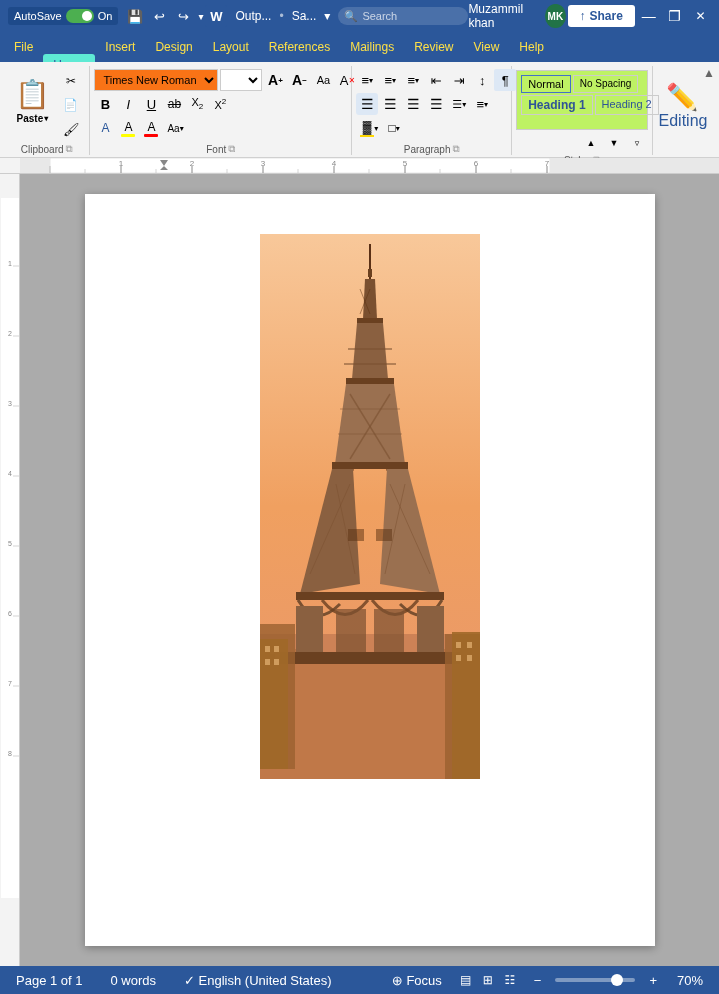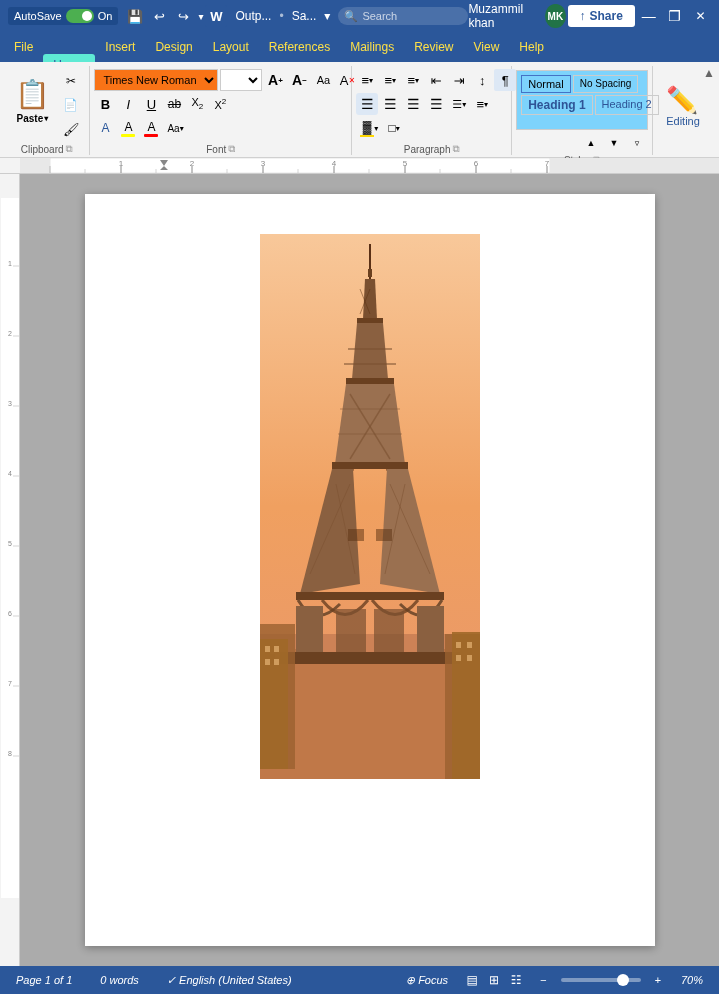--- a/index.html
+++ b/index.html
@@ -184,23 +184,22 @@
       align-items: center;
       justify-content: space-between;
       padding: 0 10px;
       color: white;
       font-size: 11px;
     }
     .status-left { display: flex; align-items: center; gap: 16px; }
     .status-right { display: flex; align-items: center; gap: 8px; }
     .status-btn {
       background: none; border: none; color: white;
-      font-size: 11px; cursor: pointer; padding: 2px 6px;
+      font-size: 13px; cursor: pointer; padding: 2px 6px;
       border-radius: 2px;
-      font-style: italic;
     }
     .zoom-slider {
       width: 80px; height: 4px; background: rgba(255,255,255,0.4);
       border-radius: 2px; position: relative; cursor: pointer;
     }
     .zoom-thumb {
       position: absolute; left: 70%; top: -4px;
       width: 12px; height: 12px; background: white; border-radius: 50%;
       cursor: pointer;
     }
@@ -494,21 +493,21 @@
       </div>
     </div>
     <div class="group-label-row">
       <span>Paragraph</span>
       <span class="divider-icon">⧉</span>
     </div>
   </div>
 
   <div class="ribbon-group" style="min-width:120px;">
     <div style="flex:1; display:flex; flex-direction:column; justify-content:space-between; padding-top:4px;">
-      <div style="display:flex; flex-direction:column; gap:2px; border:1px solid #ccc; padding:4px; background:#7dd3fc; min-height:60px;">
+      <div style="display:flex; flex-direction:column; gap:2px; border:1px solid #ccc; padding:4px; background:#bef264; min-height:60px;">
         <div style="display:flex; gap:2px; flex-wrap:wrap;">
           <div class="style-preview" style="font-size:11px; border:1px solid #4472c4;">Normal</div>
           <div class="style-preview" style="font-size:10px;">No Spacing</div>
         </div>
         <div style="display:flex; gap:2px;">
           <div class="style-preview" style="font-size:12px; color:#2f5496; font-weight:bold;">Heading 1</div>
           <div class="style-preview" style="font-size:11px; color:#2f5496;">Heading 2</div>
         </div>
       </div>
       <div style="display:flex; gap:1px; justify-content:flex-end; margin-top:2px;">
@@ -519,21 +518,21 @@
     </div>
     <div class="group-label-row">
       <span>Styles</span>
       <span class="divider-icon">⧉</span>
     </div>
   </div>
 
   <div class="ribbon-group" style="border-right:none; min-width:60px;">
     <div style="flex:1; display:flex; flex-direction:column; align-items:center; justify-content:center; padding-top:4px; gap:2px;">
       <div style="color:#2b579a; font-size:26px; line-height:1;">✏️</div>
-      <div style="font-size:11px; color:#2b579a; font-weight:500;">Editing</div>
+      <div style="font-size:16px; color:#2b579a; font-weight:500;">Editing</div>
     </div>
     <div class="group-label-row" style="visibility:hidden;">
       <span>Editing</span>
     </div>
   </div>
 
   <div class="ribbon-collapse">▲</div>
 </div>
 
 <div class="ruler-container">

